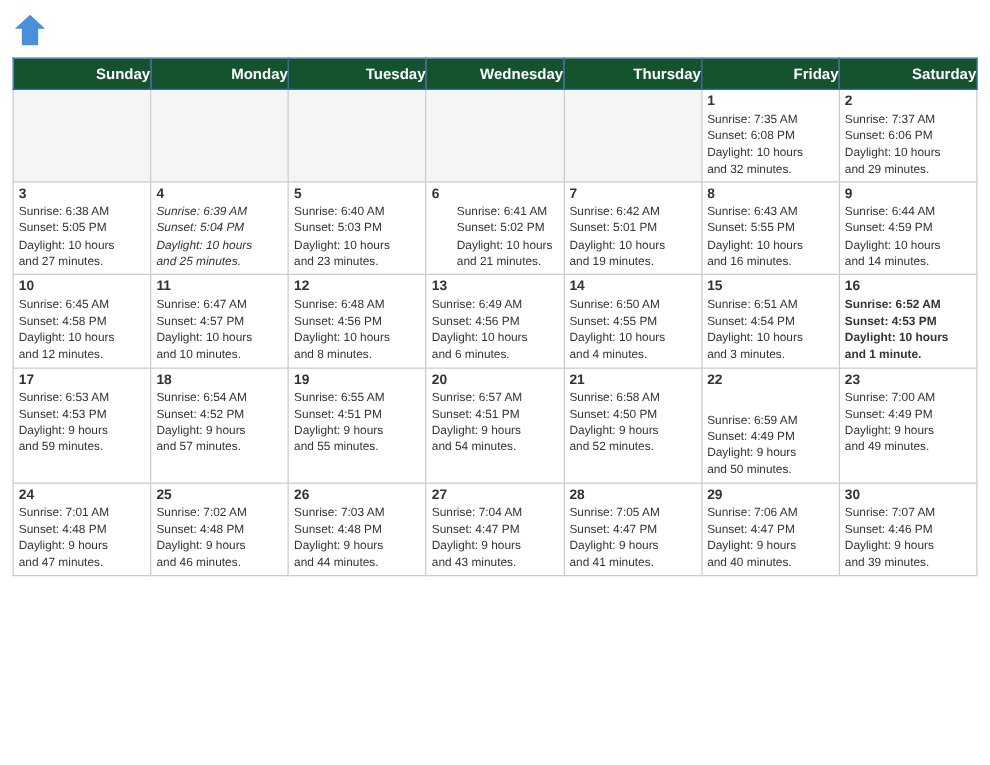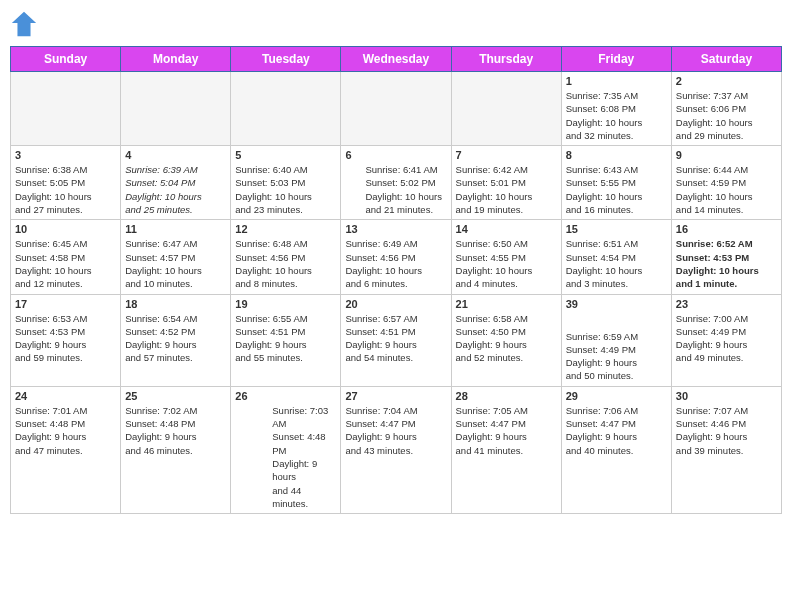--- a/index.html
+++ b/index.html
@@ -44,26 +44,26 @@
     }
     .location {
       font-size: 14px;
       color: #555;
     }
     .calendar {
       width: 100%;
       border-collapse: collapse;
     }
     .calendar th {
-      background: #d946ef;
+      background: #14532d;
       color: #fff;
       font-size: 12px;
       font-weight: bold;
-      padding: 5px 19px;
-      text-align: center;
+      padding: 5px 0;
+      text-align: right;
       border: 1px solid #3a6aaa;
     }
     .calendar td {
       border: 1px solid #ccc;
       vertical-align: top;
       padding: 3px 4px;
       width: 110px;
       min-height: 70px;
       height: 70px;
       font-size: 10px;
@@ -271,21 +271,21 @@
 and 54 minutes.</div>
         </td>
         <td>
           <span class="day-num">21</span>
           <div class="day-info" style="white-space: pre-line;">Sunrise: 6:58 AM
 Sunset: 4:50 PM
 Daylight: 9 hours
 and 52 minutes.</div>
         </td>
         <td>
-          <span class="day-num">39</span>
+          <span class="day-num">22</span>
           <div class="day-info" style="white-space: pre-line; margin-top: 20px;">Sunrise: 6:59 AM
 Sunset: 4:49 PM
 Daylight: 9 hours
 and 50 minutes.</div>
         </td>
         <td>
           <span class="day-num">23</span>
           <div class="day-info" style="white-space: pre-line;">Sunrise: 7:00 AM
 Sunset: 4:49 PM
 Daylight: 9 hours
@@ -302,21 +302,21 @@
         </td>
         <td>
           <span class="day-num">25</span>
           <div class="day-info" style="white-space: pre-line;">Sunrise: 7:02 AM
 Sunset: 4:48 PM
 Daylight: 9 hours
 and 46 minutes.</div>
         </td>
         <td>
           <span class="day-num">26</span>
-          <div class="day-info" style="white-space: pre-line; margin-left: 37px;">Sunrise: 7:03 AM
+          <div class="day-info" style="white-space: pre-line;">Sunrise: 7:03 AM
 Sunset: 4:48 PM
 Daylight: 9 hours
 and 44 minutes.</div>
         </td>
         <td>
           <span class="day-num">27</span>
           <div class="day-info" style="white-space: pre-line;">Sunrise: 7:04 AM
 Sunset: 4:47 PM
 Daylight: 9 hours
 and 43 minutes.</div>

